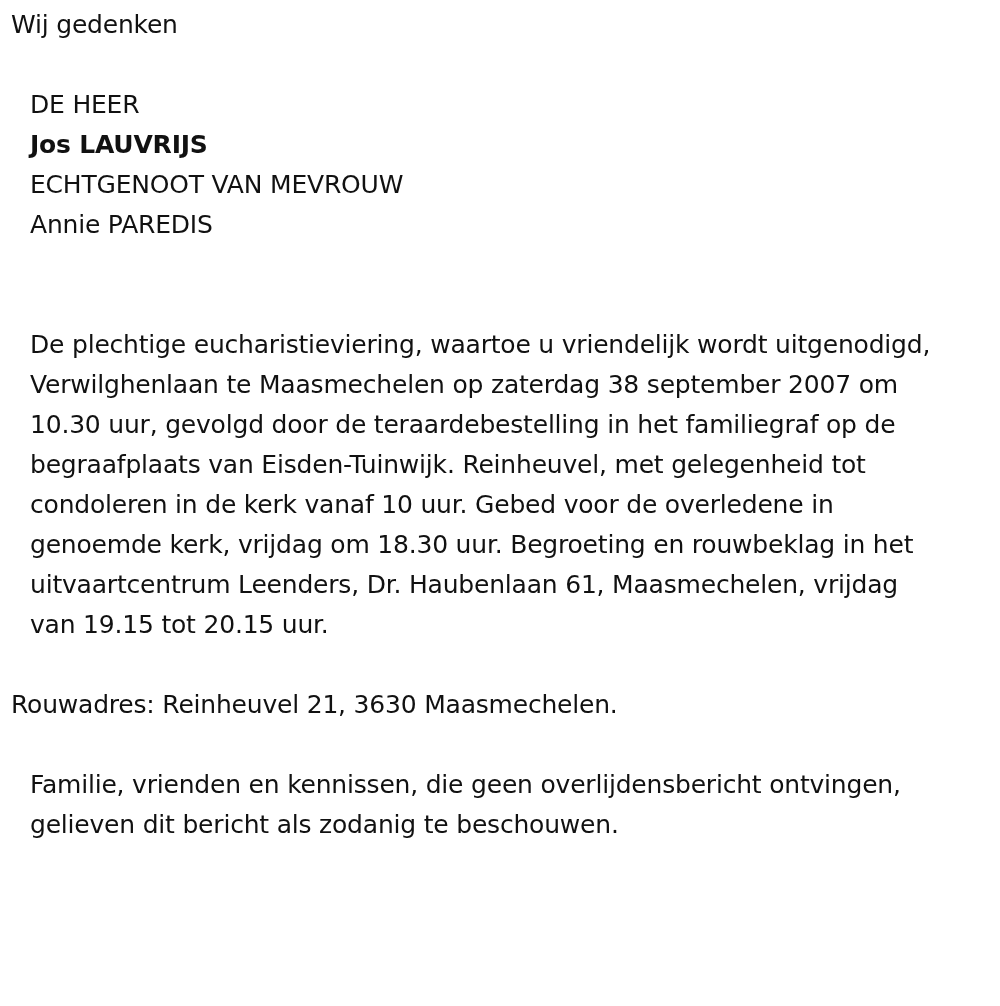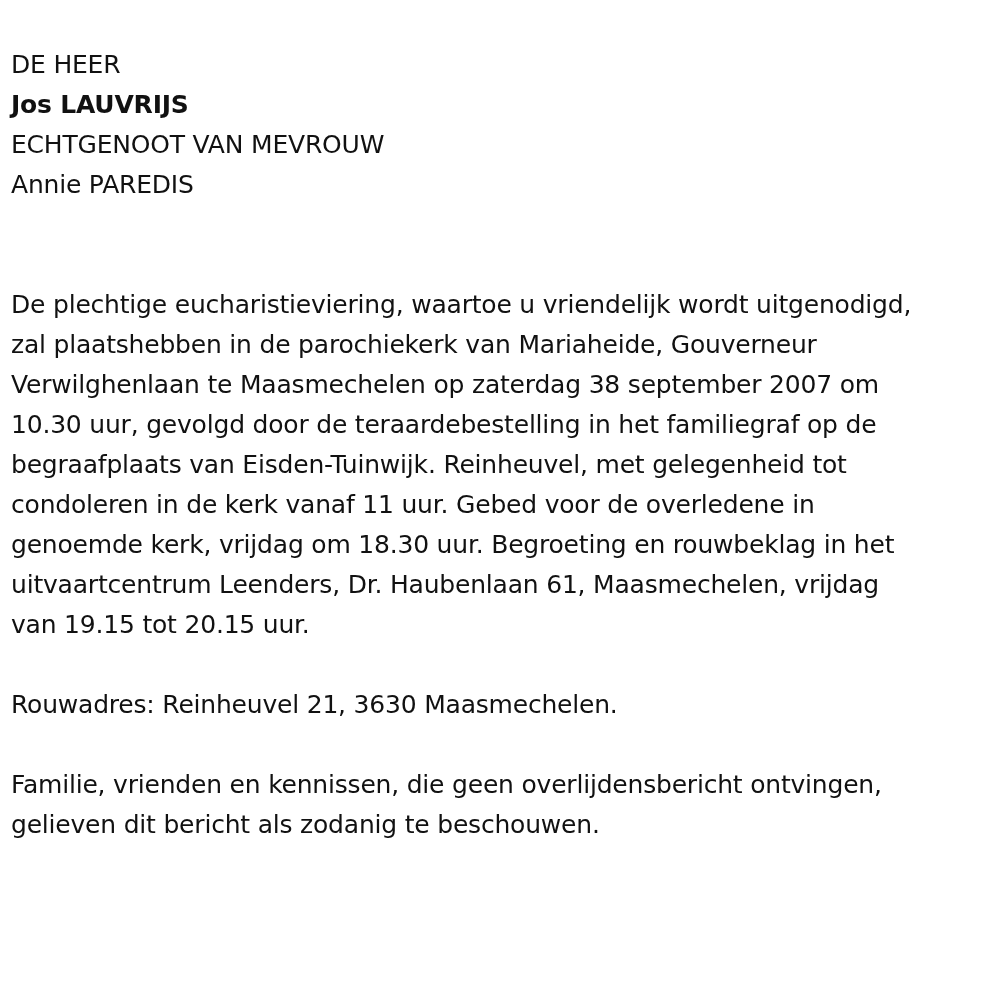--- a/index.html
+++ b/index.html
@@ -31,46 +31,47 @@
   }
   .line.bold {
     font-weight: bold;
   }
   .gap {
     display: block;
     height: 40px;
   }
   .block {
     display: block;
+    margin-left: 19px;
   }
 </style>
 </head>
 <body>
 
 <div class="doc">
 
+  <span class="line">Wij gedenken</span>
   <span class="gap"></span>
 
   <div class="block">
     <span class="line">DE HEER</span>
     <span class="line bold">Jos LAUVRIJS</span>
     <span class="line">ECHTGENOOT VAN MEVROUW</span>
     <span class="line">Annie PAREDIS</span>
   </div>
   <span class="gap"></span>
 
   <span class="gap"></span>
 
   <div class="block">
     <span class="line">De plechtige eucharistieviering, waartoe u vriendelijk wordt uitgenodigd,</span>
-    <span class="line">zal plaatshebben in de parochiekerk van Mariaheide, Gouverneur</span>
     <span class="line">Verwilghenlaan te Maasmechelen op zaterdag 38 september 2007 om</span>
     <span class="line">10.30 uur, gevolgd door de teraardebestelling in het familiegraf op de</span>
     <span class="line">begraafplaats van Eisden-Tuinwijk. Reinheuvel, met gelegenheid tot</span>
-    <span class="line">condoleren in de kerk vanaf 11 uur. Gebed voor de overledene in</span>
+    <span class="line">condoleren in de kerk vanaf 10 uur. Gebed voor de overledene in</span>
     <span class="line">genoemde kerk, vrijdag om 18.30 uur. Begroeting en rouwbeklag in het</span>
     <span class="line">uitvaartcentrum Leenders, Dr. Haubenlaan 61, Maasmechelen, vrijdag</span>
     <span class="line">van 19.15 tot 20.15 uur.</span>
   </div>
   <span class="gap"></span>
 
   <span class="line">Rouwadres: Reinheuvel 21, 3630 Maasmechelen.</span>
   <span class="gap"></span>
 
   <div class="block">

